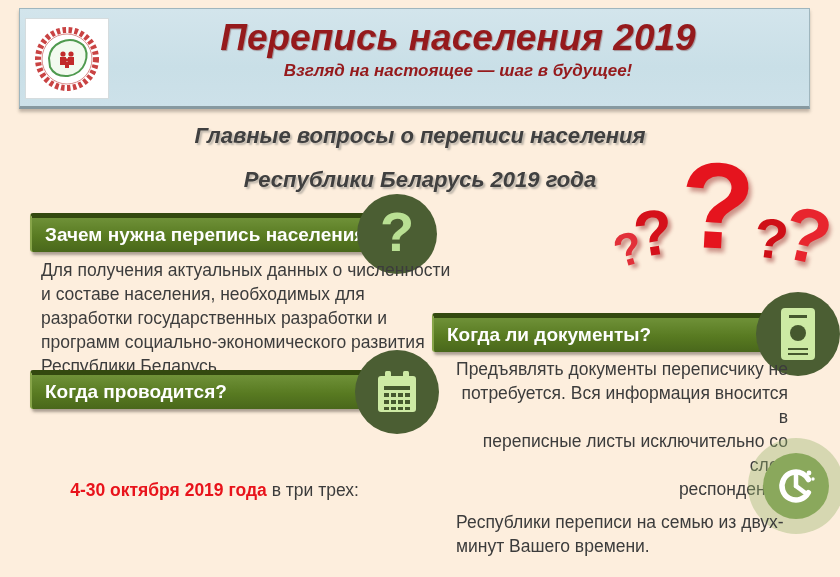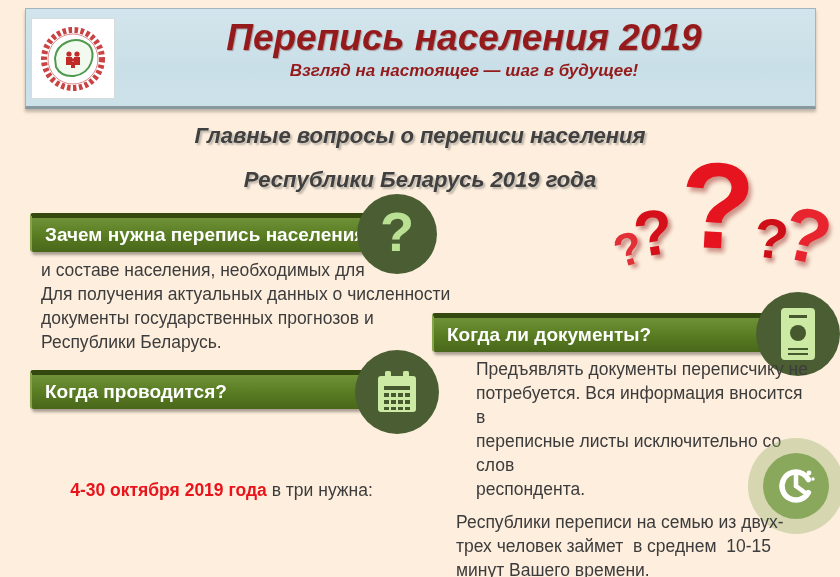--- a/index.html
+++ b/index.html
@@ -1,20 +1,20 @@
 <!DOCTYPE html>
 <html><head>
 <meta charset="utf-8">
 <style>
   html,body{margin:0;padding:0;}
   body{width:840px;height:577px;font-family:"Liberation Sans",sans-serif;}
   .canvas{position:relative;width:840px;height:577px;background:#fdeedd;overflow:hidden;}
 
   
-  .top-banner{position:absolute;left:25px;top:8px;width:789px;height:97px;
+  .top-banner{position:absolute;left:19px;top:8px;width:789px;height:97px;
     background:linear-gradient(180deg,#d3e5ec 0%,#c9dfe7 60%,#cde1e9 100%);
     border:1px solid #9fb6be;border-bottom:3px solid #8799a0;
     box-shadow:0 3px 3px rgba(120,110,100,.45);}
   .logo-box{position:absolute;left:5px;top:9px;width:82px;height:79px;background:#fff;
     border:1px solid #d5dcde;display:flex;align-items:center;justify-content:center;}
   .top-titles{position:absolute;left:95px;right:8px;top:8px;text-align:center;color:#951a1c;}
   .top-title{font-size:37px;font-weight:bold;font-style:italic;line-height:1.15;
     text-shadow:1px 1px 1px rgba(90,10,10,.35);}
   .top-subtitle{font-size:17px;font-weight:bold;font-style:italic;margin-top:1px;}
 
@@ -53,21 +53,21 @@
   .halo{position:absolute;left:748px;top:438px;width:96px;height:96px;border-radius:50%;
     background:rgba(150,178,105,.38);display:flex;align-items:center;justify-content:center;}
   .c-time{width:66px;height:66px;border-radius:50%;background:#8aa85c;
     display:flex;align-items:center;justify-content:center;}
   .q-glyph{color:#b9e093;font-size:56px;font-weight:bold;line-height:1;margin-top:-4px;}
 
   
   .para{position:absolute;color:#3c3c3c;font-size:17.5px;white-space:pre-wrap;}
   .p-why{left:41px;top:258px;width:412px;line-height:24px;}
   .p-when{left:41px;top:410px;width:418px;line-height:23px;}
-  .p-docs{left:476px;top:357px;width:332px;line-height:24px;}
+  .p-docs{left:456px;top:357px;width:332px;line-height:24px;text-align:right;}
   .p-time{left:456px;top:510px;width:332px;line-height:24px;}
   .p-when b{color:#2f2f2f;}
   b.red{color:#e8131b;}
 </style>
 </head>
 <body>
 
 <div class="canvas">
 
   <div class="top-banner">
@@ -100,21 +100,21 @@
     <span class="qm qm3">?</span>
     <span class="qm qm4">?</span>
     <span class="qm qm5">?</span>
     <span class="qm qm1">?</span>
   </div>
 
   <div class="gbar bar-why">Зачем нужна перепись населения?</div>
   <div class="icircle c-why">
     <span class="q-glyph">?</span>
   </div>
-  <div class="para p-why"><div>и составе населения, необходимых для</div><div>Для получения актуальных данных о численности</div><div>документы государственных прогнозов и</div><div>Республики Беларусь.</div></div>
+  <div class="para p-why"><div>Для получения актуальных данных о численности</div><div>и составе населения, необходимых для</div><div>разработки государственных разработки и</div><div>программ социально-экономического развития</div><div>Республики Беларусь.</div></div>
 
   <div class="gbar bar-when">Когда проводится?</div>
   <div class="icircle c-when">
     <svg width="46" height="46" viewBox="0 0 46 46">
       <rect x="11" y="2" width="6" height="9" rx="1.5" fill="#cdeaa4"></rect>
       <rect x="29" y="2" width="6" height="9" rx="1.5" fill="#cdeaa4"></rect>
       <rect x="4" y="7" width="38" height="36" rx="3" fill="#cdeaa4"></rect>
       <g fill="#45582e">
         <rect x="10" y="17" width="26" height="4"></rect>
         <rect x="10" y="24" width="5" height="4"></rect>
@@ -127,21 +127,21 @@
           <rect x="31" y="31" width="5" height="4"></rect>
         <rect x="10" y="38" width="5" height="3"></rect>
           <rect x="17" y="38" width="5" height="3"></rect>
           <rect x="24" y="38" width="5" height="3"></rect>
           <rect x="31" y="38" width="5" height="3"></rect>
       </g>
     </svg>
   </div>
   <div class="para p-when">
     <div>
-      <b class="red">4-30 октября 2019 года</b><span> в три нужна:</span>
+      <b class="red">4-30 октября 2019 года</b><span> в три трех:</span>
     </div>
     <div>
       
     </div>
     
     
   </div>
 
   <div class="gbar bar-docs">Когда ли документы?</div>
   <div class="icircle c-docs">
@@ -161,15 +161,15 @@
         <g transform="rotate(28 23 23)">
           <circle cx="23" cy="23" r="14" fill="none" stroke="#ffffff" stroke-width="5.5" stroke-dasharray="74 14" stroke-linecap="round"></circle>
         </g>
         <line x1="23" y1="23" x2="23" y2="11" stroke="#ffffff" stroke-width="4.5" stroke-linecap="round"></line>
         <line x1="23" y1="23" x2="31" y2="29" stroke="#ffffff" stroke-width="4.5" stroke-linecap="round"></line>
         <circle cx="36" cy="10" r="2.4" fill="#ffffff"></circle>
         <circle cx="40" cy="16" r="1.7" fill="#ffffff"></circle>
       </svg>
     </div>
   </div>
-  <div class="para p-time"><div>Республики переписи на семью из двух-</div><div>трех человек займет  в среднем  10-15</div><div>минут Вашего времени.</div></div>
+  <div class="para p-time"><div>Республики переписи на семью из двух-</div><div>минут Вашего времени.</div></div>
 
 </div>
 
 </body></html>

